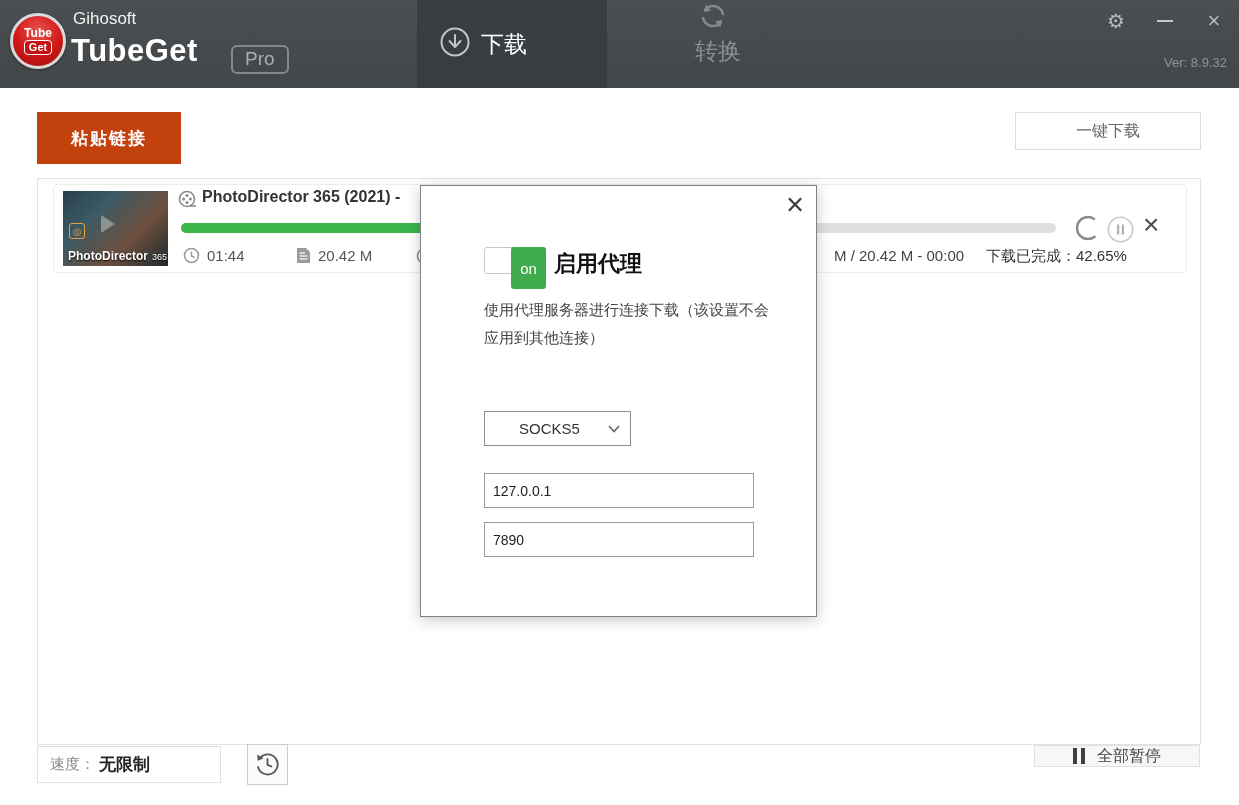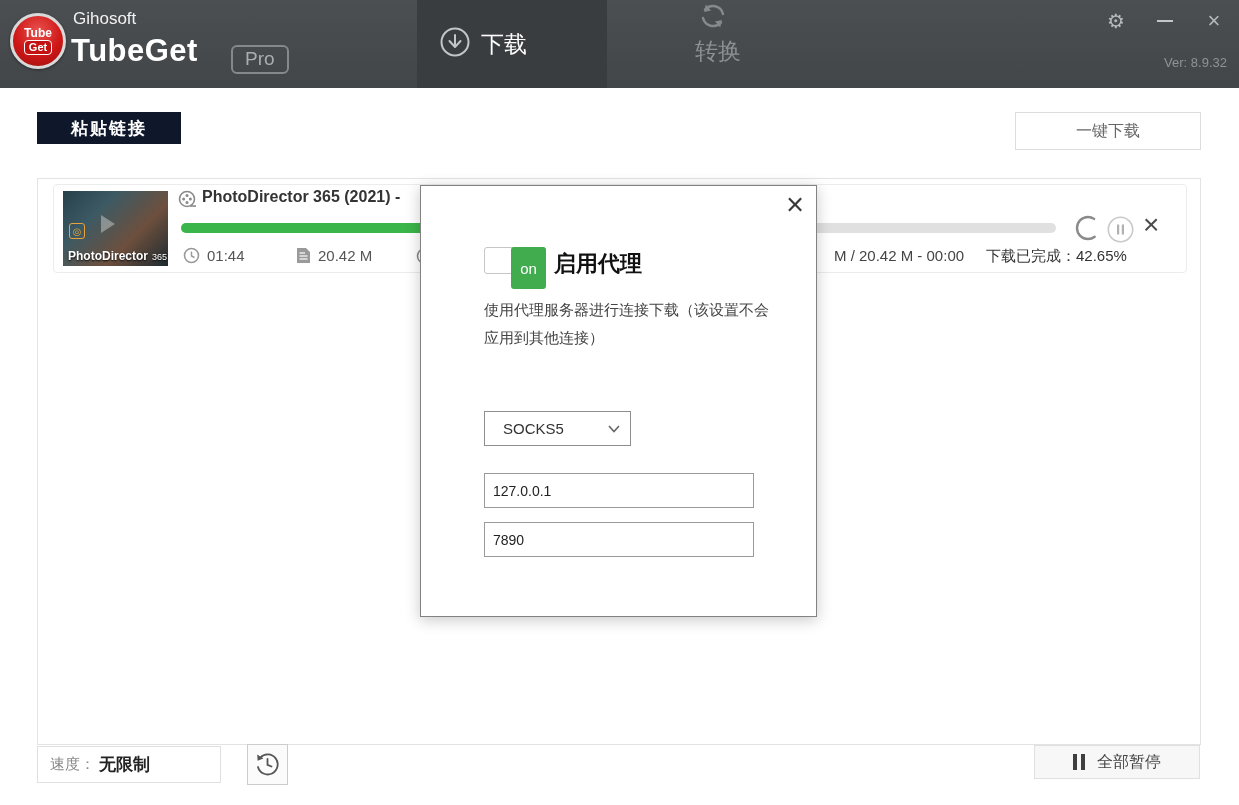--- a/index.html
+++ b/index.html
@@ -25,21 +25,21 @@
   .tab-label-idle   { color:#8c9093; font-size:23px; margin-left:10px; }
 
   .win-btn { position:absolute; top:6px; width:36px; height:30px; display:flex; align-items:center; justify-content:center; color:#b6babc; cursor:pointer; }
   .gear-btn  { left:1098px; font-size:20px; }
   .min-btn   { left:1147px; }
   .min-bar { width:16px; height:2px; background:#c4c7c9; }
   .close-btn { left:1196px; font-size:22px; }
   .version { position:absolute; right:12px; top:55px; color:#8f9396; font-size:13px; }
 
   
-  .paste-btn { position:absolute; left:37px; top:112px; width:144px; height:32px; background:#0f172a; color:#fff;
+  .paste-btn { position:absolute; left:37px; top:112px; width:144px; height:52px; background:#c2410c; color:#fff;
     font-size:17px; font-weight:bold; letter-spacing:2px; border:none; display:flex; align-items:center; justify-content:center; cursor:pointer; }
   .oneclick-btn { position:absolute; left:1015px; top:112px; width:186px; height:38px; background:#fff; border:1px solid #ddd;
     color:#666; font-size:16px; display:flex; align-items:center; justify-content:center; cursor:pointer; }
 
   
   .list-panel { position:absolute; left:37px; top:178px; width:1164px; height:567px; border:1px solid #e3e3e3; background:#fff; }
   .row-card { position:absolute; left:53px; top:184px; width:1134px; height:89px; border:1px solid #ececec; border-radius:4px; background:#fff; }
   .thumb { position:absolute; left:9px; top:6px; width:105px; height:75px; overflow:hidden;
     background:linear-gradient(135deg,#27404a 0%,#3c5a64 30%,#6d4f3d 65%,#1d2a30 100%); }
   .thumb-play { position:absolute; left:38px; top:24px; width:0; height:0; border-left:14px solid rgba(255,255,255,.35); border-top:9px solid transparent; border-bottom:9px solid transparent; }
@@ -60,32 +60,32 @@
   .pause-circle { position:absolute; left:1053px; top:31px; cursor:pointer; }
   .row-close { position:absolute; left:1089px; top:26px; font-size:28px; color:#4a4a4a; cursor:pointer; line-height:28px; }
 
   
   .modal { position:absolute; left:420px; top:185px; width:397px; height:432px; background:#fff; border:1px solid #828282; box-shadow:0 3px 14px rgba(0,0,0,.22); z-index:10; }
   .modal-close { position:absolute; right:12px; top:2px; font-size:31px; color:#3a3a3a; cursor:pointer; line-height:34px; }
   .toggle { position:absolute; left:63px; top:61px; width:62px; height:27px; border:1px solid #c6c6c6; border-radius:3px; background:#fff; cursor:pointer; }
   .toggle-on { position:absolute; right:-1px; top:-1px; width:35px; height:42px; background:#41ac4d; border-radius:3px; color:#fff; font-size:15px; display:flex; align-items:center; justify-content:center; }
   .modal-title { position:absolute; left:133px; top:63px; font-size:22px; font-weight:bold; color:#111; }
   .modal-desc { position:absolute; left:63px; top:110px; width:290px; font-size:15px; color:#444; line-height:28px; }
-  .proxy-select { position:absolute; left:63px; top:225px; width:147px; height:35px; border:1px solid #8e8e8e; background:#fff; display:flex; align-items:center; padding-left:18px; font-size:15px; color:#333; cursor:pointer; }
+  .proxy-select { position:absolute; left:63px; top:225px; width:147px; height:35px; border:1px solid #8e8e8e; background:#fff; display:flex; align-items:center; padding-left:34px; font-size:15px; color:#333; cursor:pointer; }
   .proxy-select svg { position:absolute; right:10px; top:13px; }
   .proxy-input { position:absolute; left:63px; width:270px; height:35px; border:1px solid #9a9a9a; font-size:14px; color:#222; padding-left:8px; font-family:"Liberation Sans","DejaVu Sans",sans-serif; }
   .host-input { top:287px; }
   .port-input { top:336px; }
 
   
   .speed-box { position:absolute; left:37px; top:746px; width:184px; height:37px; border:1px solid #e0e0e0; display:flex; align-items:center; padding-left:12px; cursor:pointer; }
   .speed-label { color:#888; font-size:15px; }
   .speed-value { color:#222; font-size:17px; font-weight:bold; margin-left:4px; }
   .history-btn { position:absolute; left:247px; top:744px; width:41px; height:41px; border:1px solid #ccc; background:#fbfbfb; display:flex; align-items:center; justify-content:center; cursor:pointer; }
-  .pauseall-btn { position:absolute; left:1034px; top:745px; width:166px; height:34px; border:1px solid #e0e0e0; background:#f7f7f7; display:flex; align-items:center; justify-content:center; gap:12px; color:#444; font-size:16px; cursor:pointer; }
+  .pauseall-btn { position:absolute; left:1034px; top:745px; width:166px; height:22px; border:1px solid #e0e0e0; background:#f7f7f7; display:flex; align-items:center; justify-content:center; gap:12px; color:#444; font-size:16px; cursor:pointer; }
   .pause-bars { display:flex; gap:4px; }
   .pause-bars i { width:4px; height:16px; background:#3f3f3f; }
 </style>
 </head>
 <body>
 
 <div class="header">
   <div class="logo-badge">
     <span class="logo-tube">Tube</span>
     <span class="logo-get">Get</span>

